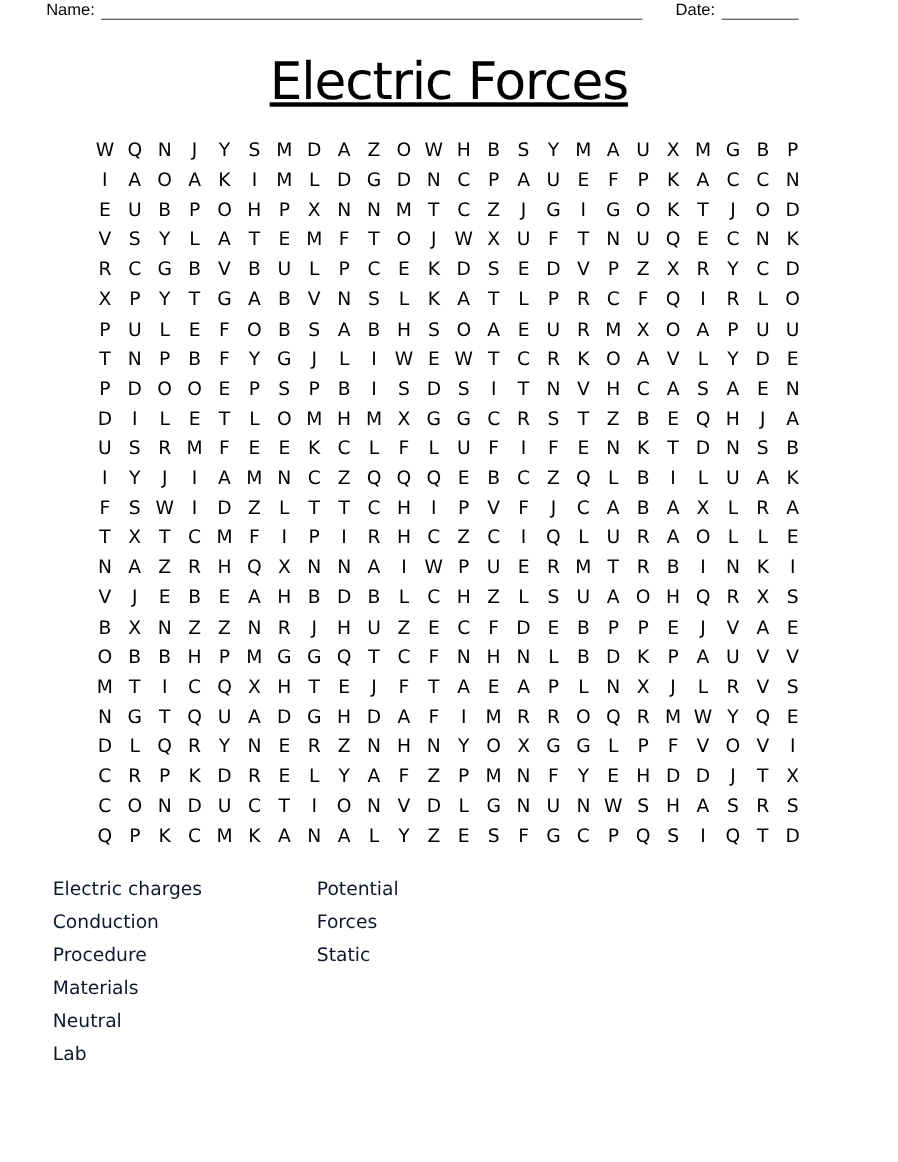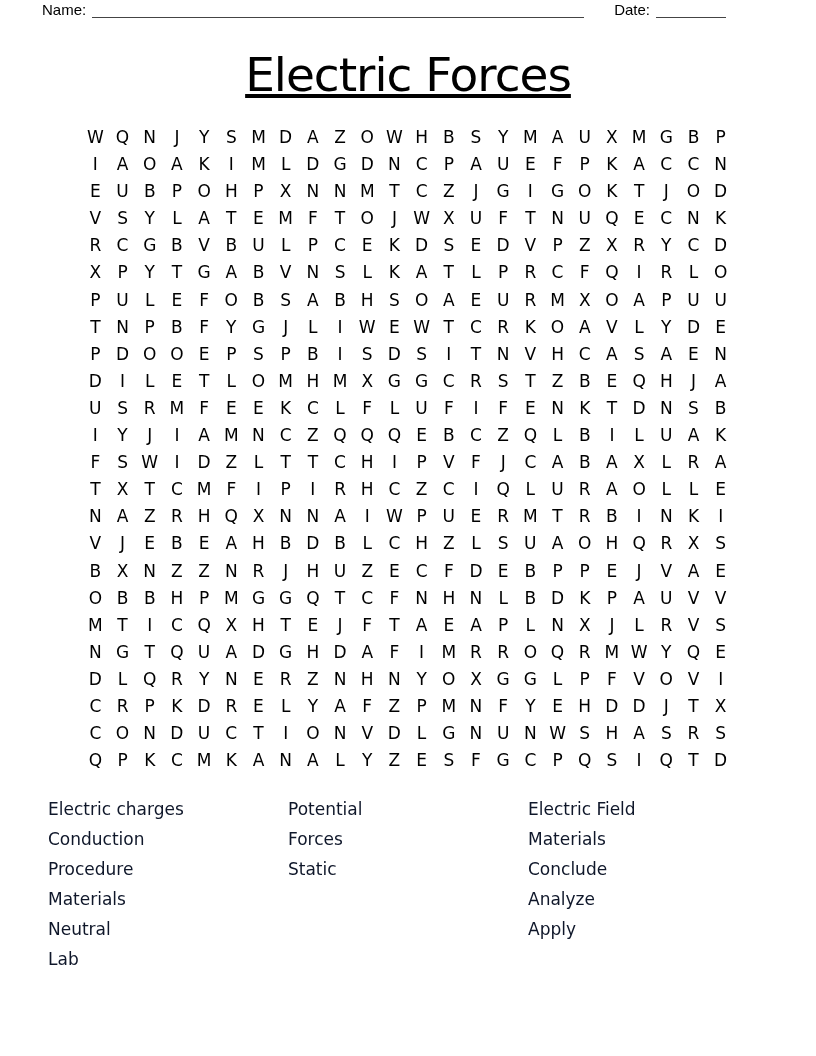--- a/index.html
+++ b/index.html
@@ -737,22 +737,15 @@
         <div class="word-item">Procedure</div>
         <div class="word-item">Materials</div>
         <div class="word-item">Neutral</div>
         <div class="word-item">Lab</div>
       </div>
       <div class="word-col">
         <div class="word-item">Potential</div>
         <div class="word-item">Forces</div>
         <div class="word-item">Static</div>
       </div>
-      <div class="word-col">
-        <div class="word-item">Electric Field</div>
-        <div class="word-item">Materials</div>
-        <div class="word-item">Conclude</div>
-        <div class="word-item">Analyze</div>
-        <div class="word-item">Apply</div>
-      </div>
     </div>
 
 </div>
 
 </body></html>

